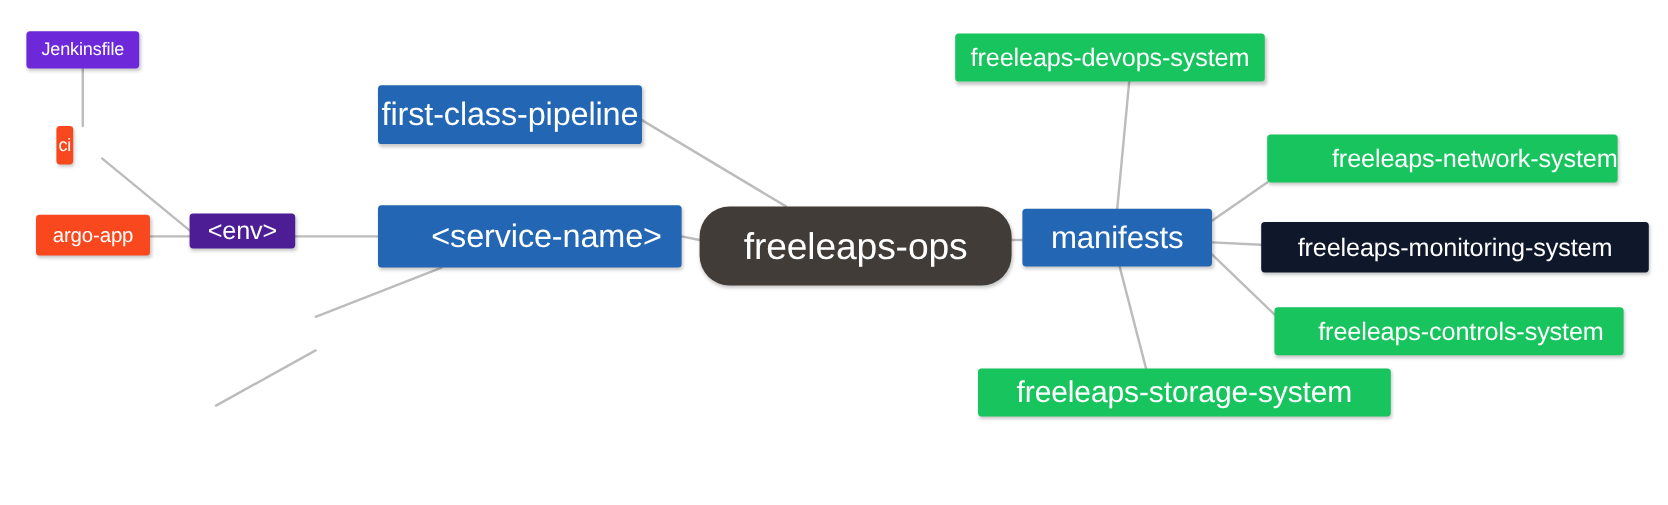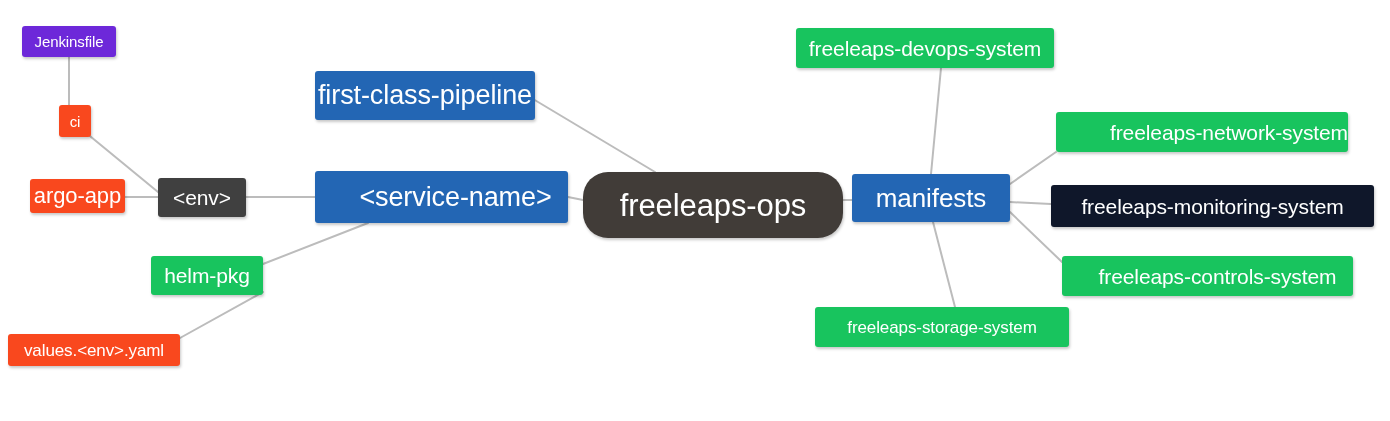--- a/index.html
+++ b/index.html
@@ -73,46 +73,40 @@
     </div>
     <div class="node" style="left: 315px; top: 171px; width: 253px; height: 52px; background: rgb(35, 102, 180); font-size: 27px; padding-left: 28px;">
       <span class="node-label">&lt;service-name&gt;</span>
     </div>
     <div class="node" style="left: 315px; top: 38px; width: 220px; height: 49px; background: rgb(35, 102, 180); font-size: 27px; margin-top: 33px;">
       <span class="node-label">first-class-pipeline</span>
     </div>
     <div class="node" style="left: 852px; top: 174px; width: 158px; height: 48px; background: rgb(35, 102, 180); font-size: 26px; text-align: right;">
       <span class="node-label">manifests</span>
     </div>
-    <div class="node" style="left: 158px; top: 178px; width: 88px; height: 39px; background: #404040; font-size: 21px;">
+    <div class="node" style="left: 158px; top: 178px; width: 88px; height: 29px; background: #4c1d95; font-size: 21px;">
       <span class="node-label">&lt;env&gt;</span>
-    </div>
-    <div class="node" style="left: 151px; top: 256px; width: 112px; height: 39px; background: rgb(24, 196, 94); font-size: 21px;">
-      <span class="node-label">helm-pkg</span>
     </div>
     <div class="node" style="left: 22px; top: 26px; width: 94px; height: 31px; background: #6d28d9; font-size: 15px;">
       <span class="node-label">Jenkinsfile</span>
     </div>
-    <div class="node" style="left: 59px; top: 105px; width: 32px; height: 32px; background: rgb(249, 72, 30); font-size: 15px;">
+    <div class="node" style="left: 47px; top: 105px; width: 14px; height: 32px; background: rgb(249, 72, 30); font-size: 15px;">
       <span class="node-label">ci</span>
     </div>
-    <div class="node" style="left: 30px; top: 179px; width: 95px; height: 34px; background: rgb(249, 72, 30); font-size: 22px;">
+    <div class="node" style="left: 30px; top: 179px; width: 95px; height: 34px; background: rgb(249, 72, 30); font-size: 17px;">
       <span class="node-label">argo-app</span>
-    </div>
-    <div class="node" style="left: 8px; top: 334px; width: 172px; height: 32px; background: rgb(249, 72, 30); font-size: 17px;">
-      <span class="node-label">values.&lt;env&gt;.yaml</span>
     </div>
     <div class="node" style="left: 796px; top: 28px; width: 258px; height: 40px; background: rgb(24, 196, 94); font-size: 21px;">
       <span class="node-label">freeleaps-devops-system</span>
     </div>
     <div class="node" style="left: 1056px; top: 112px; width: 292px; height: 40px; background: rgb(24, 196, 94); font-size: 21px; justify-content: flex-end;">
       <span class="node-label">freeleaps-network-system</span>
     </div>
     <div class="node" style="left: 1051px; top: 185px; width: 323px; height: 42px; background: #0f172a; font-size: 21px;">
       <span class="node-label">freeleaps-monitoring-system</span>
     </div>
     <div class="node" style="left: 1062px; top: 256px; width: 291px; height: 40px; background: rgb(24, 196, 94); font-size: 21px; padding-left: 20px;">
       <span class="node-label">freeleaps-controls-system</span>
     </div>
-    <div class="node" style="left: 815px; top: 307px; width: 254px; height: 40px; background: rgb(24, 196, 94); font-size: 17px;">
+    <div class="node" style="left: 815px; top: 307px; width: 344px; height: 40px; background: rgb(24, 196, 94); font-size: 25px;">
       <span class="node-label">freeleaps-storage-system</span>
     </div>
   </div>
 
 </body></html>

